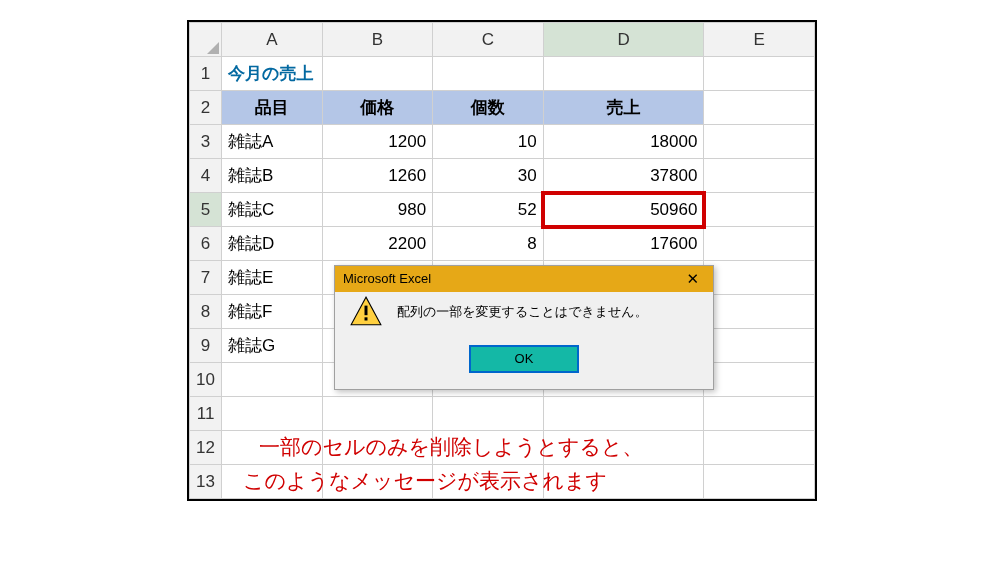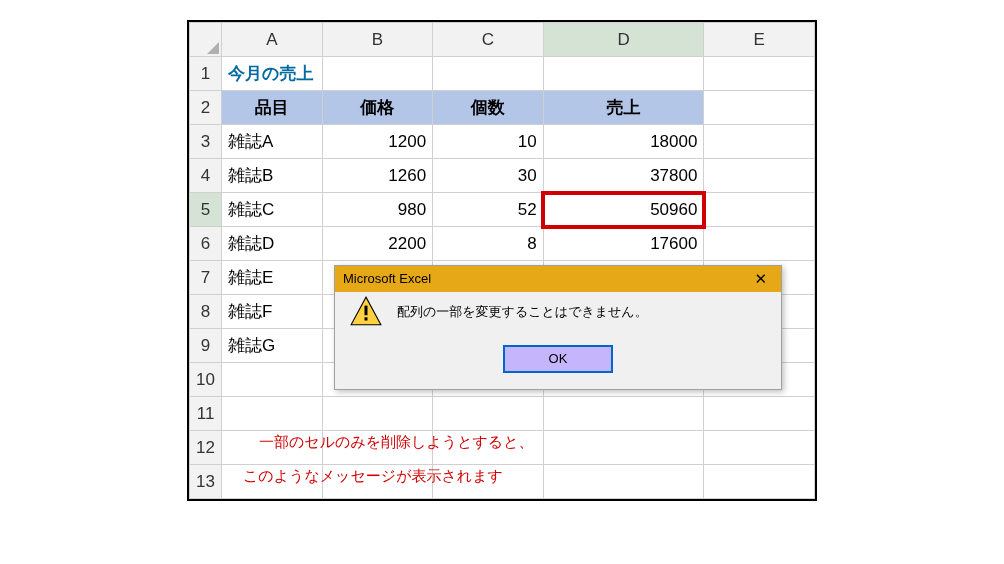--- a/index.html
+++ b/index.html
@@ -63,21 +63,21 @@
   .hdrrow td.rowhead { background: #f2f2f2 !important; font-weight: normal; }
   .txt { text-align: left; }
   .num { text-align: right; }
   .annot {
     position: absolute;
     border: 4px solid #d00000;
     pointer-events: none;
   }
   .dialog {
     position: absolute;
-    width: 448px;
+    width: 380px;
     border: 1px solid #a0a0a0;
     box-shadow: 2px 2px 6px rgba(0,0,0,0.25);
     background: #f0f0f0;
     font-family: "Yu Gothic UI","Meiryo UI",sans-serif;
   }
   .dlg-title {
     background: #e6a817;
     color: #000;
     display: flex;
     align-items: center;
@@ -97,28 +97,28 @@
     gap: 14px;
   }
   .warn {
     width: 34px; height: 34px;
     flex: 0 0 auto;
   }
   .dlg-msg { font-size: 13px; }
   .dlg-btns { text-align: center; padding: 6px 0 16px; }
   .okbtn {
     width: 110px; height: 28px;
-    background: #c4b5fd;
+    background: #14b8a6;
     border: 2px solid #0066cc;
     font-size: 13px;
     cursor: pointer;
   }
   .caption {
     color: #d00000;
-    font-size: 15px;
+    font-size: 21px;
     padding: 4px 10px;
   }
 </style>
 </head>
 <body>
 
 <div class="wrap">
 
   <table class="grid">
     <tbody>

